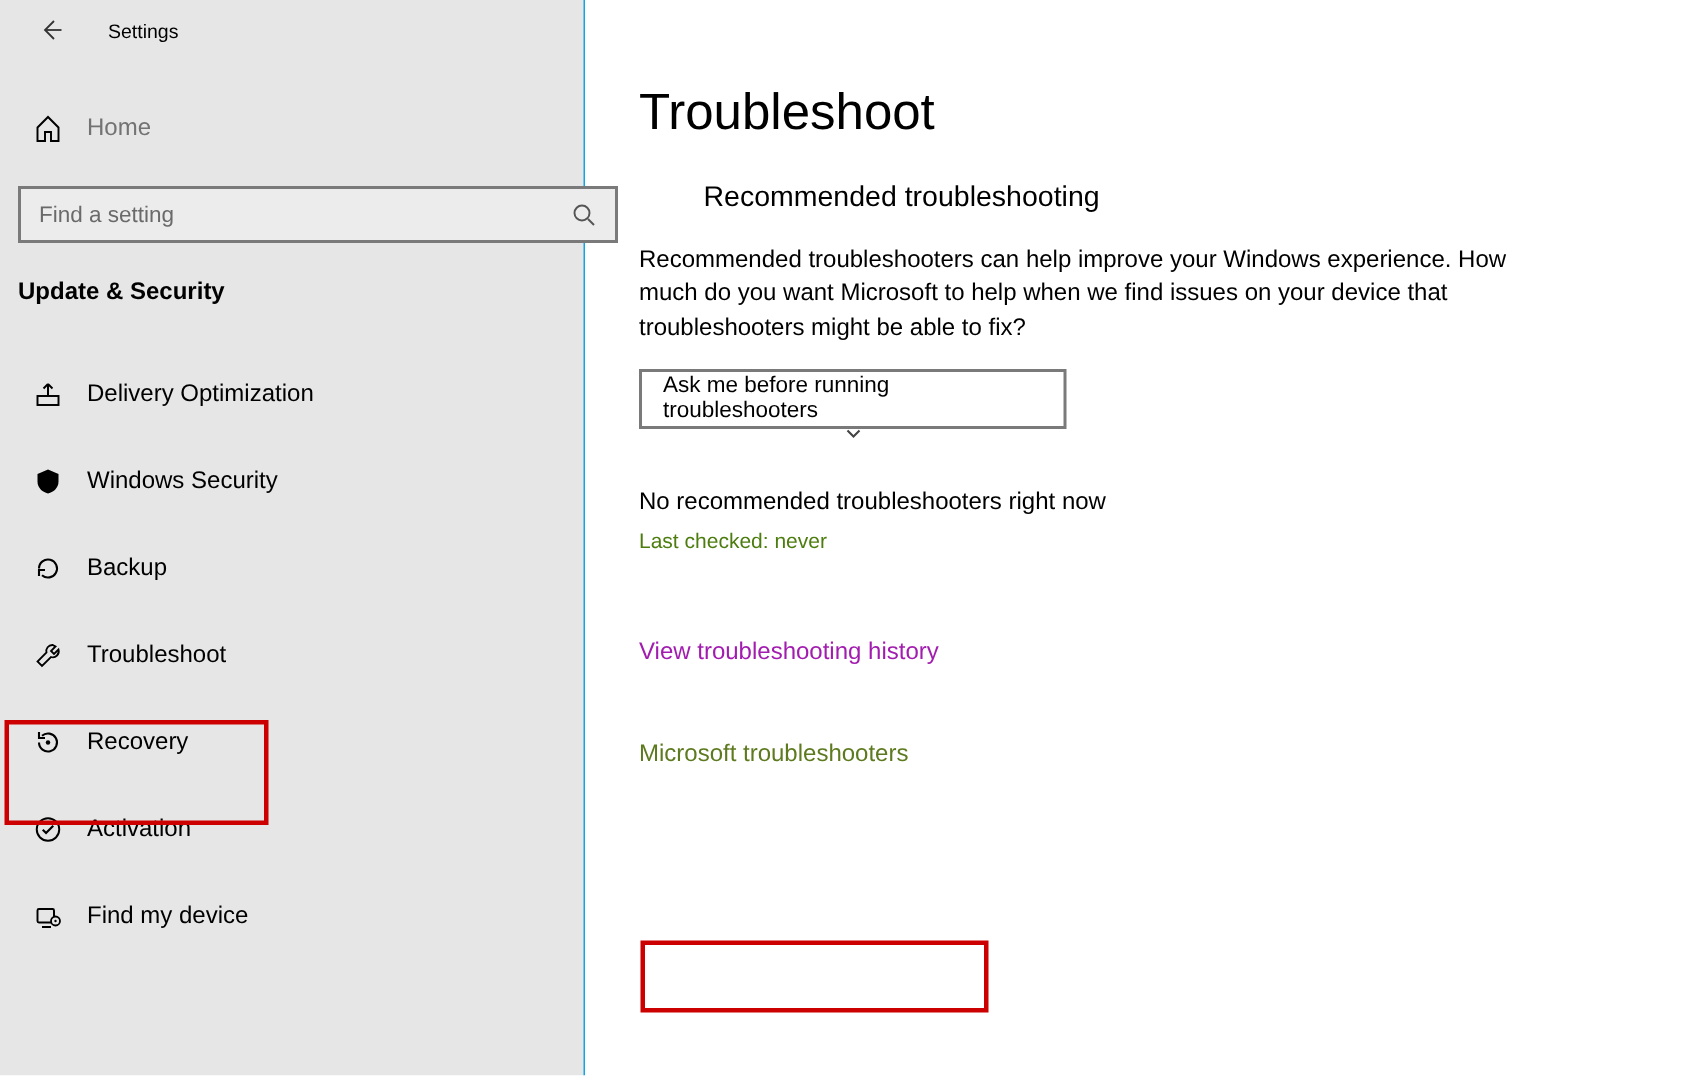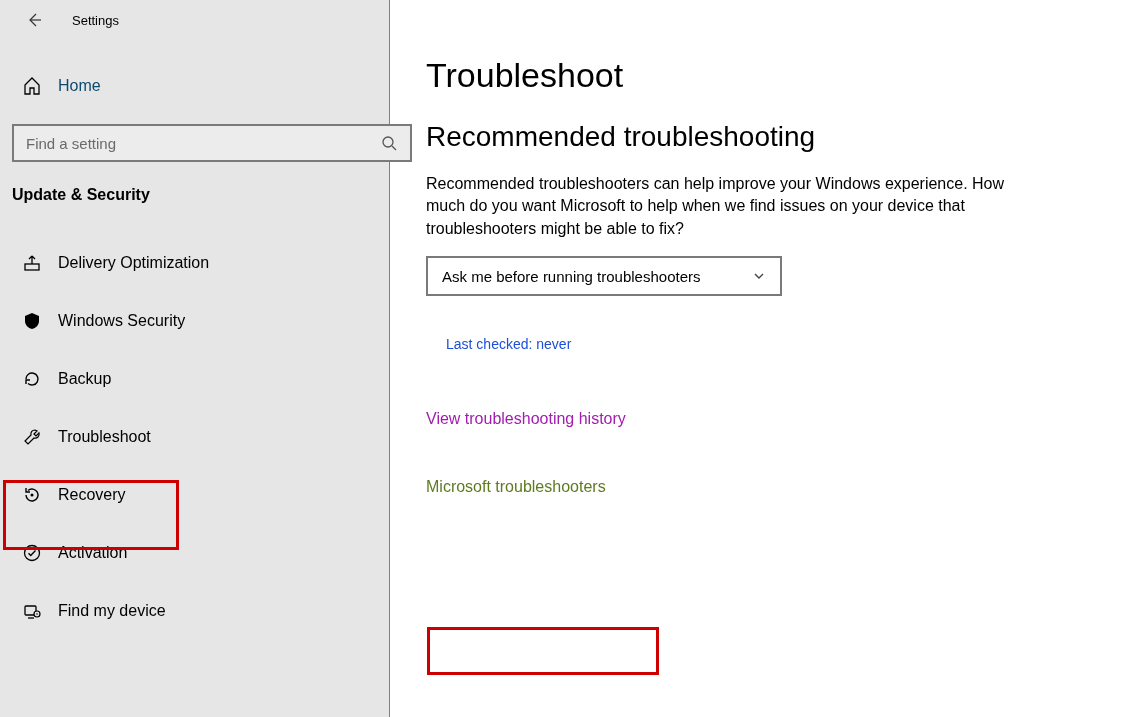--- a/index.html
+++ b/index.html
@@ -5,43 +5,43 @@
   * { box-sizing: border-box; margin: 0; padding: 0; }
   html, body { width: 1133px; height: 717px; font-family: "Segoe UI", Arial, sans-serif; background: #fff; color: #000; overflow: hidden; }
   .app { display: flex; width: 100%; height: 100%; }
   
   .sidebar { width: 390px; height: 100%; background: #e6e6e6; border-right: 1px solid #0ea5e9; position: relative; }
   .titlebar { display: flex; align-items: center; height: 40px; padding-left: 20px; }
   .back-btn { width: 28px; height: 28px; display: flex; align-items: center; justify-content: center; color: #333; }
   .app-title { margin-left: 24px; font-size: 13px; color: #000; font-weight: 400; }
   .home-row { display: flex; align-items: center; height: 48px; padding-left: 20px; margin-top: 22px; cursor: default; }
   .home-row .icon-slot { width: 24px; display: flex; justify-content: center; }
-  .home-row .label { margin-left: 14px; font-size: 16px; color: #0c4a6e; }
+  .home-row .label { margin-left: 14px; font-size: 16px; color: #737373; }
   .search-wrap { padding: 14px 12px 0 12px; }
   .search-box { width: 400px; height: 38px; border: 2px solid #7a7a7a; background: #ececec; display: flex; align-items: center; padding: 0 10px 0 12px; }
   .search-input { flex: 1; border: none; outline: none; background: transparent; font-size: 15px; color: #6a6a6a; }
   .search-input::placeholder { color: #6a6a6a; }
   .search-icon-slot { width: 22px; display: flex; justify-content: center; color: #555; }
   .category-label { padding: 24px 0 0 12px; font-size: 16px; font-weight: 600; color: #000; }
   .nav { margin-top: 30px; }
   .nav-item { display: flex; align-items: center; height: 58px; padding-left: 20px; cursor: default; }
   .nav-item .icon-slot { width: 24px; display: flex; justify-content: center; color: #222; }
   .nav-item .label { margin-left: 14px; font-size: 16px; color: #000; }
   .nav-item.highlight { position: relative; }
   .highlight-box-1 { position: absolute; left: 3px; top: 480px; width: 176px; height: 70px; border: 3px solid #cc0000; pointer-events: none; }
   
   .main { flex: 1; padding: 56px 40px 0 36px; position: relative; }
   .page-title { font-size: 34px; font-weight: 400; letter-spacing: 0; margin-bottom: 26px; }
   .intro { font-size: 16px; line-height: 1.4; max-width: 580px; color: #000; margin-bottom: 56px; }
-  .section-title { font-size: 28px; font-weight: 400; margin-bottom: 20px; }
+  .section-title { font-size: 19px; font-weight: 400; margin-bottom: 20px; margin-left: 43px; }
   .section-desc { font-size: 16px; line-height: 1.4; max-width: 590px; margin-bottom: 16px; }
-  .dropdown { width: 356px; height: 40px; border: 2px solid #7a7a7a; display: flex; align-items: center; padding: 0 14px; font-size: 15px; color: #000; justify-content: space-between; margin-bottom: 40px; cursor: default; }
+  .dropdown { width: 285px; height: 40px; border: 2px solid #7a7a7a; display: flex; align-items: center; padding: 0 14px; font-size: 15px; color: #000; justify-content: space-between; margin-bottom: 40px; cursor: default; flex-direction: column; }
   .chev { color: #444; }
   .status-line { font-size: 16px; margin-bottom: 8px; }
-  .last-checked { font-size: 14px; color: #1d4ed8; margin-bottom: 58px; margin-left: 20px; }
+  .last-checked { font-size: 14px; color: #4d7c0f; margin-bottom: 58px; }
   .link { font-size: 16px; color: #a21caf; cursor: default; display: block; margin-bottom: 50px; }
   .link2 { font-size: 16px; color: #5d7a1f; cursor: default; display: inline-block; }
   .highlight-box-2 { position: absolute; left: 427px; top: 627px; width: 232px; height: 48px; border: 3px solid #cc0000; pointer-events: none; }
   svg { display: block; }
 </style>
 </head>
 <body>
 
 <div class="app">
 
@@ -164,20 +164,21 @@
 
     <div class="dropdown">
       <span>Ask me before running troubleshooters</span>
       <span class="chev">
         <svg width="14" height="14" viewBox="0 0 14 14">
             <path d="M3 5 L7 9 L11 5" stroke="#444" stroke-width="1.4" fill="none"></path>
           </svg>
       </span>
     </div>
 
+    <div class="status-line">No recommended troubleshooters right now</div>
     <div class="last-checked">Last checked: never</div>
 
     <a class="link">View troubleshooting history</a>
     <a class="link2">Microsoft troubleshooters</a>
   </div>
 
   <div class="highlight-box-2"></div>
 </div>
 
 </body></html>

